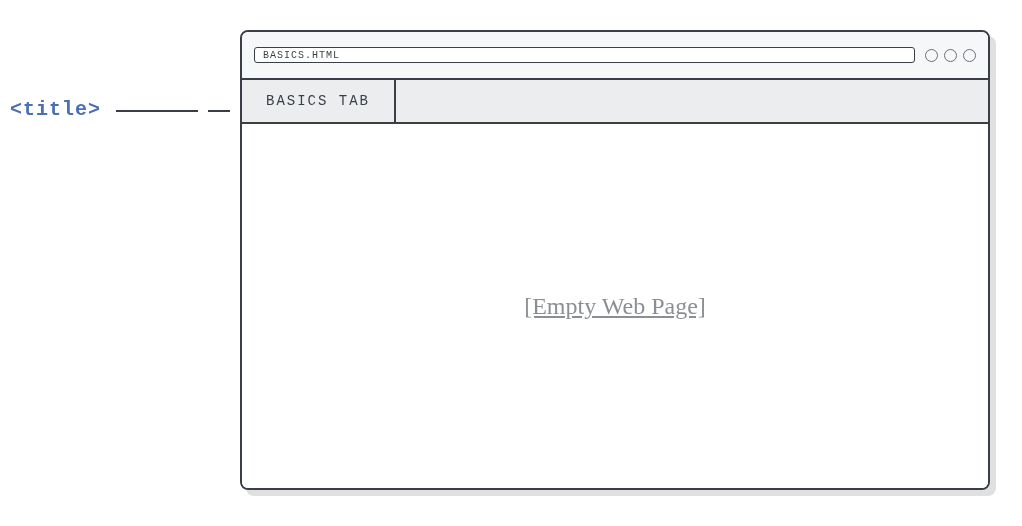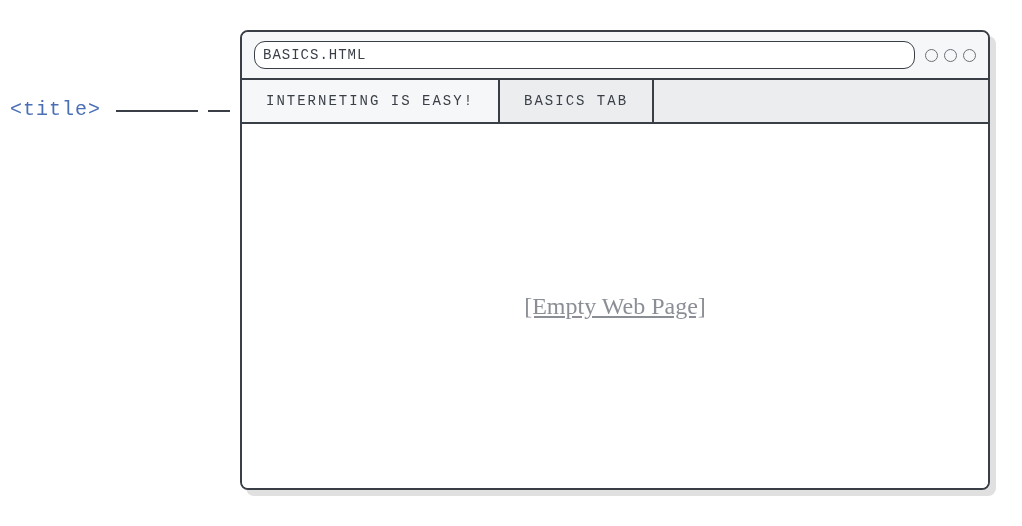--- a/index.html
+++ b/index.html
@@ -17,21 +17,21 @@
     height: 526px;
   }
 
   
   .annotation {
     position: absolute;
     left: 10px;
     top: 98px;
     font-family: "Courier New", Courier, monospace;
     font-size: 20px;
-    font-weight: normal;
+    font-weight: bold;
     color: #4A6FB5;
     letter-spacing: 1px;
   }
   .annotation-line {
     position: absolute;
     top: 110px;
     height: 0;
     border-top: 2px solid #3a3f47;
   }
   .annotation-line.seg1 { left: 116px; width: 82px; }
@@ -56,27 +56,27 @@
     height: 48px;
     background: #f6f7f8;
     border-bottom: 2px solid #3a3f47;
     display: flex;
     align-items: center;
     padding: 0 12px;
     gap: 10px;
   }
   .url-bar {
     flex: 1;
-    height: 28px;
+    height: 16px;
     border: 1.5px solid #3a3f47;
-    border-radius: 11px;
+    border-radius: 3px;
     background: #ffffff;
     padding: 0 8px;
     font-family: "Courier New", Courier, monospace;
-    font-size: 14px;
+    font-size: 10px;
     letter-spacing: 1px;
     color: #3a3f47;
     display: flex;
     align-items: center;
   }
   .window-controls {
     display: flex;
     gap: 6px;
   }
   .wc-circle {
@@ -143,23 +143,20 @@
     <div class="chrome-top">
       <div class="url-bar">BASICS.HTML</div>
       <div class="window-controls">
         <div class="wc-circle"></div>
         <div class="wc-circle"></div>
         <div class="wc-circle"></div>
       </div>
     </div>
 
     <div class="tab-strip">
-      <div class="tab active">
-        <span>INTERNETING IS EASY!</span>
-      </div>
       <div class="tab other">
         <span>BASICS TAB</span>
       </div>
     </div>
 
     <div class="viewport">
       <div class="placeholder">[Empty Web Page]</div>
     </div>
 
   </div>

